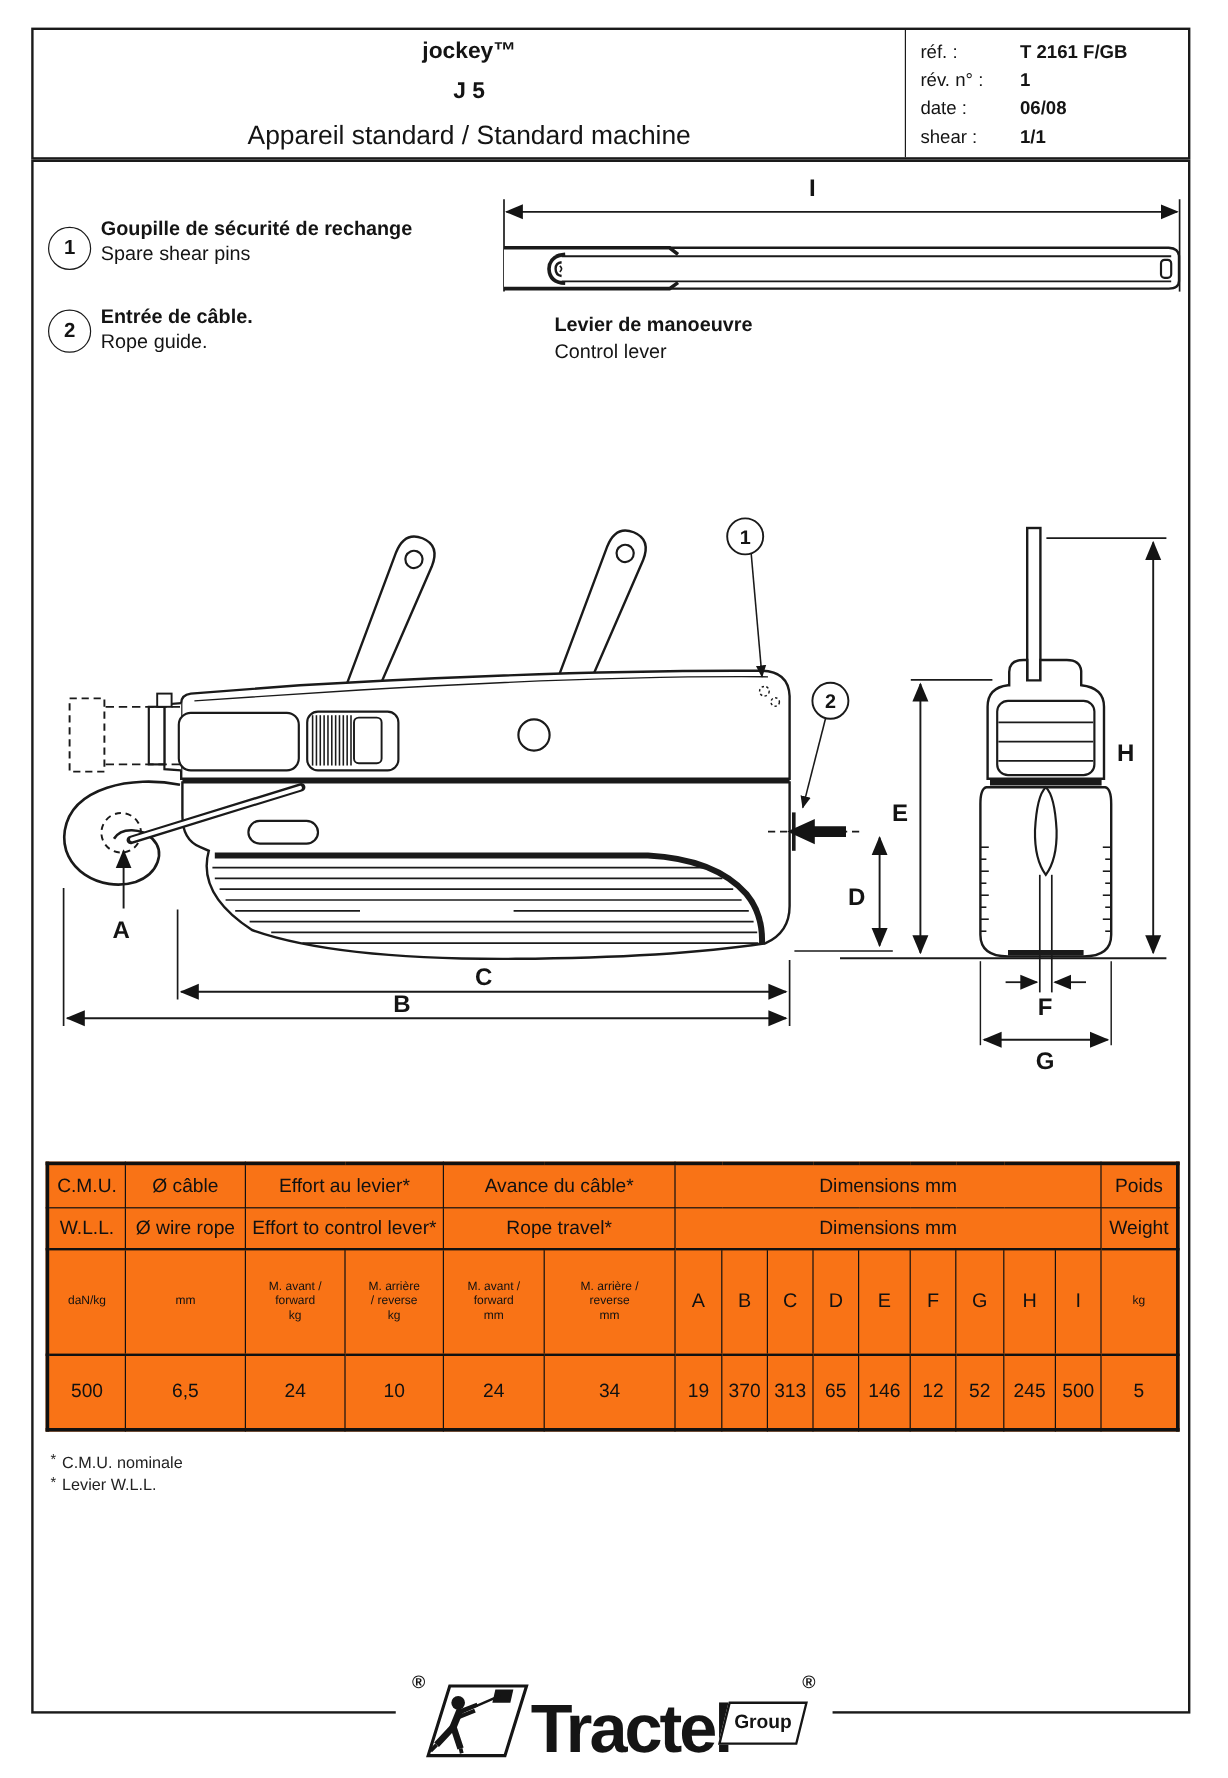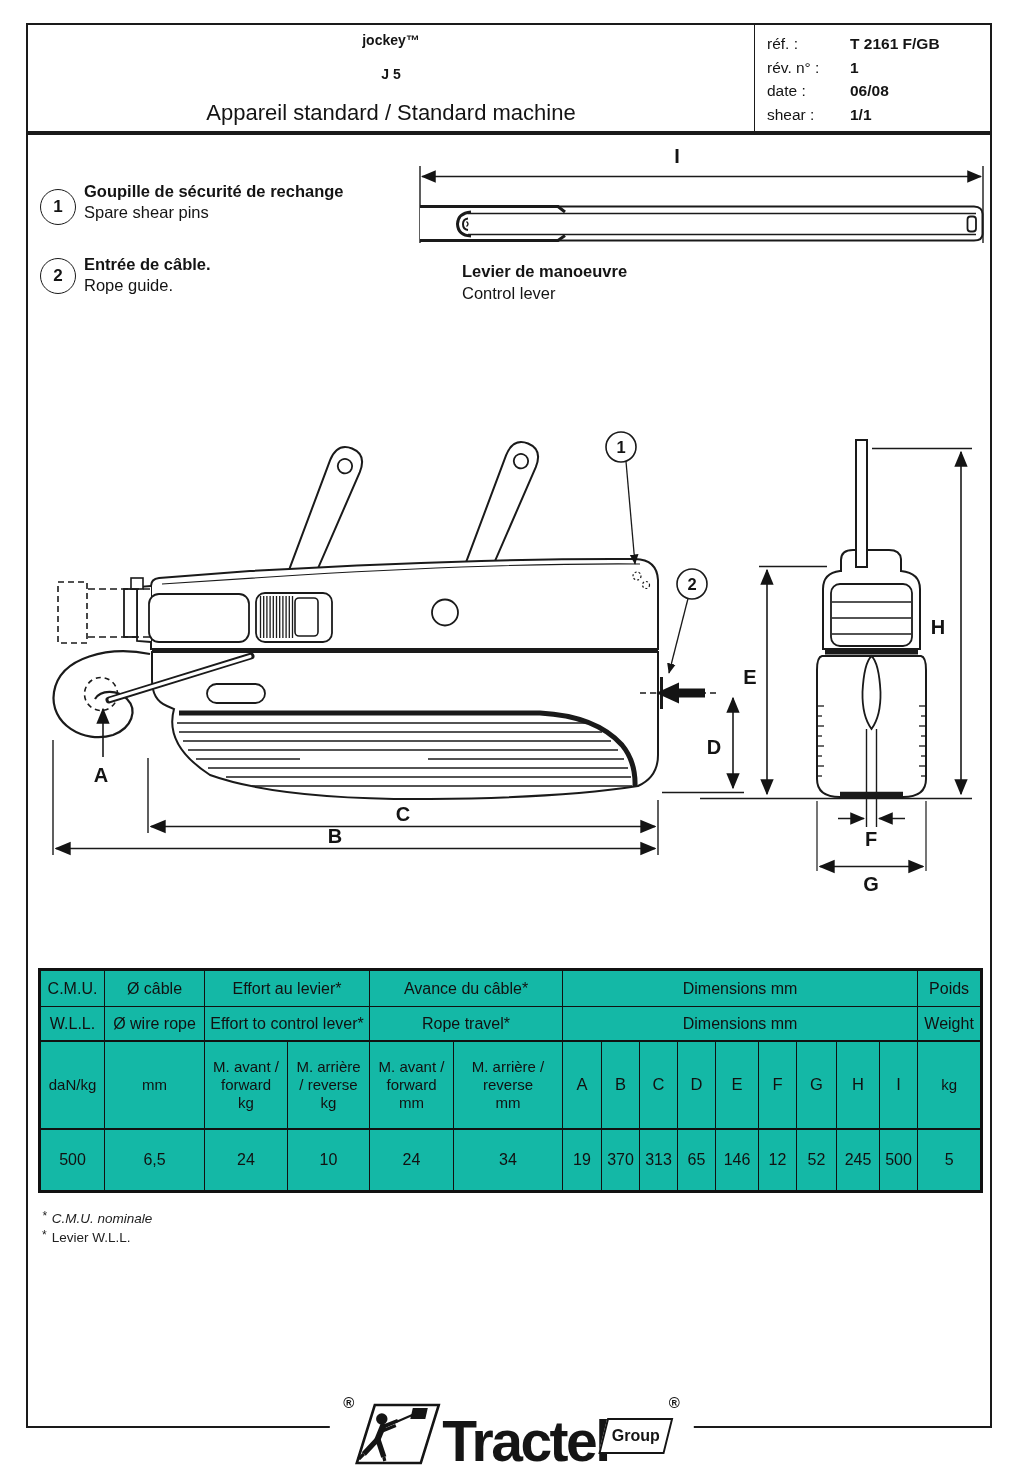--- a/index.html
+++ b/index.html
@@ -8,48 +8,48 @@
   .abs{position:absolute;}
 
   
   .hdr{left:26px;top:23px;width:966px;height:110px;border:2.5px solid #1a1a1a;
        display:flex;box-sizing:border-box;}
   .hdr-left{width:240px;border-right:1.6px solid #1a1a1a;display:flex;flex-direction:column;
             justify-content:center;padding-left:12px;box-sizing:border-box;}
   .hdr-left div{font-weight:bold;font-size:20px;line-height:26px;}
   .hdr-center{flex:1;display:flex;flex-direction:column;justify-content:space-between;
               align-items:center;padding:7px 0 5px;box-sizing:border-box;}
-  .hdr-center .l1,.hdr-center .l2{font-weight:bold;font-size:14px;}
+  .hdr-center .l1,.hdr-center .l2{font-weight:bold;font-size:19px;}
   .hdr-center .l3{font-size:22px;}
   .hdr-center .l3 .b{font-weight:normal;}
   .hdr-right{width:236px;border-left:1.6px solid #1a1a1a;padding:9px 4px 6px 12px;
              box-sizing:border-box;display:flex;flex-direction:column;justify-content:space-between;}
   .meta-row{display:flex;font-size:15.5px;line-height:20px;}
   .meta-row .lab{width:83px;}
   .meta-row .val{font-weight:bold;}
 
   
   .frame{left:26px;top:133px;width:966px;height:1295px;border:2.5px solid #1a1a1a;box-sizing:border-box;}
 
   
   .cnum{width:34px;height:34px;border:1.7px solid #1a1a1a;border-radius:50%;
         display:flex;align-items:center;justify-content:center;
         font-weight:bold;font-size:17px;background:#fff;}
   .leg-fr{font-weight:bold;font-size:16.5px;white-space:nowrap;}
   .leg-en{font-size:16.5px;white-space:nowrap;}
 
   
   .spec{left:38px;top:968px;}
-  table.spec-t{border-collapse:collapse;table-layout:fixed;width:944px;background:#14b8a6;}
+  table.spec-t{border-collapse:collapse;table-layout:fixed;width:944px;background:#f97316;}
   table.spec-t th,table.spec-t td{border:1.6px solid #111;text-align:center;vertical-align:middle;
         padding:0;font-weight:normal;color:#111;}
   table.spec-t{border:3px solid #111;}
   tr.r1 th{height:35px;font-size:16px;}
   tr.r2 th{height:33px;font-size:16px;border-bottom:2.6px solid #111;}
-  tr.r3 th{height:86px;font-size:15px;line-height:1.18;white-space:pre-line;border-bottom:2.6px solid #111;}
+  tr.r3 th{height:86px;font-size:10px;line-height:1.18;white-space:pre-line;border-bottom:2.6px solid #111;}
   tr.r3 th.dim{font-size:16.5px;}
   tr.r4 td{height:60px;font-size:16px;}
 
   
   .fn{font-size:13.5px;color:#222;}
   .fn .mk{position:relative;top:-3px;font-size:12px;margin-right:5px;}
 
   
   .logo{left:50%;top:1386px;transform:translateX(-50%);background:#fff;
         display:flex;align-items:flex-end;padding:0 14px;height:80px;}
@@ -356,21 +356,21 @@
         <td>12</td>
         <td>52</td>
         <td>245</td>
         <td>500</td>
         <td>5</td>
       </tr>
     </tbody>
       </table>
   </div>
 
-  <div class="abs fn" style="left:42px;top:1211px;font-style:italic;">
+  <div class="abs fn" style="left:42px;top:1211px;">
     <span class="mk">*</span><span>C.M.U. nominale</span>
   </div>
   <div class="abs fn" style="left:42px;top:1230px;">
     <span class="mk">*</span><span>Levier W.L.L.</span>
   </div>
 
   <div class="abs logo">
     <span class="reg">®</span>
     <svg width="86" height="64" viewBox="0 0 86 64">
       <polygon points="20,3 84,3 66,61 2,61" fill="none" stroke="#151515" stroke-width="2.6"></polygon>

